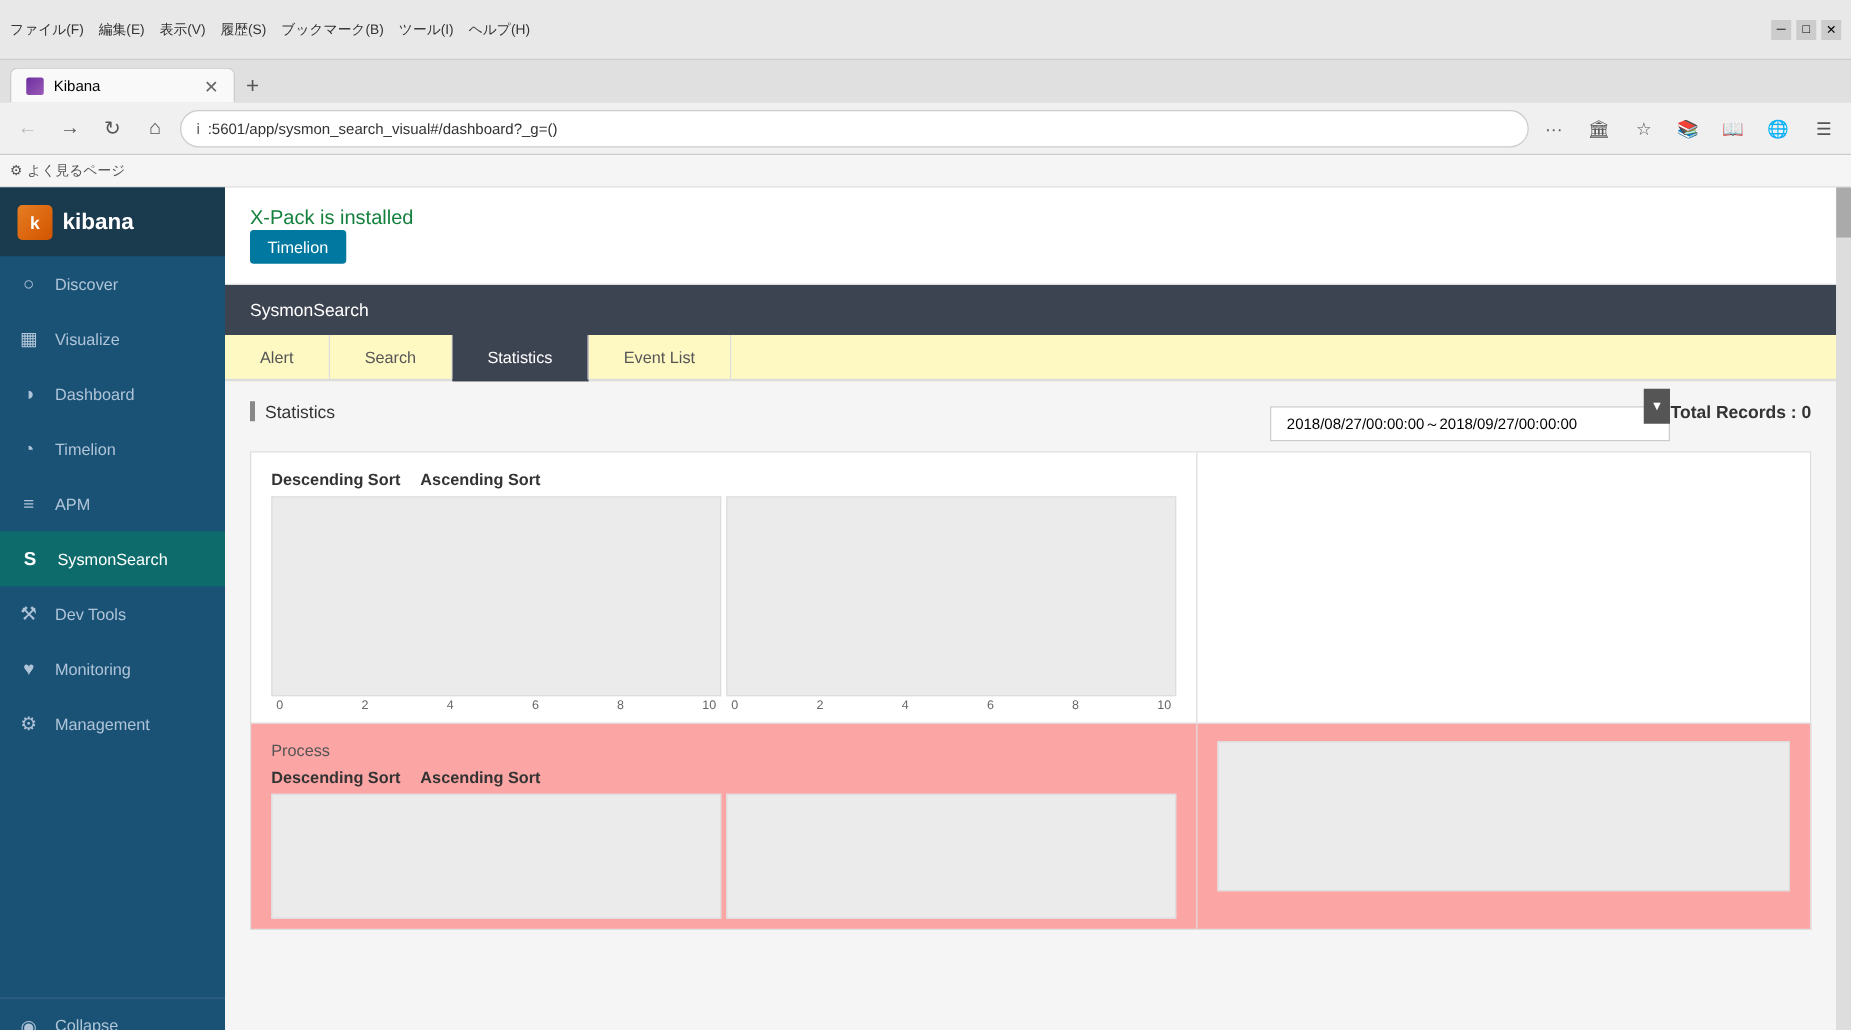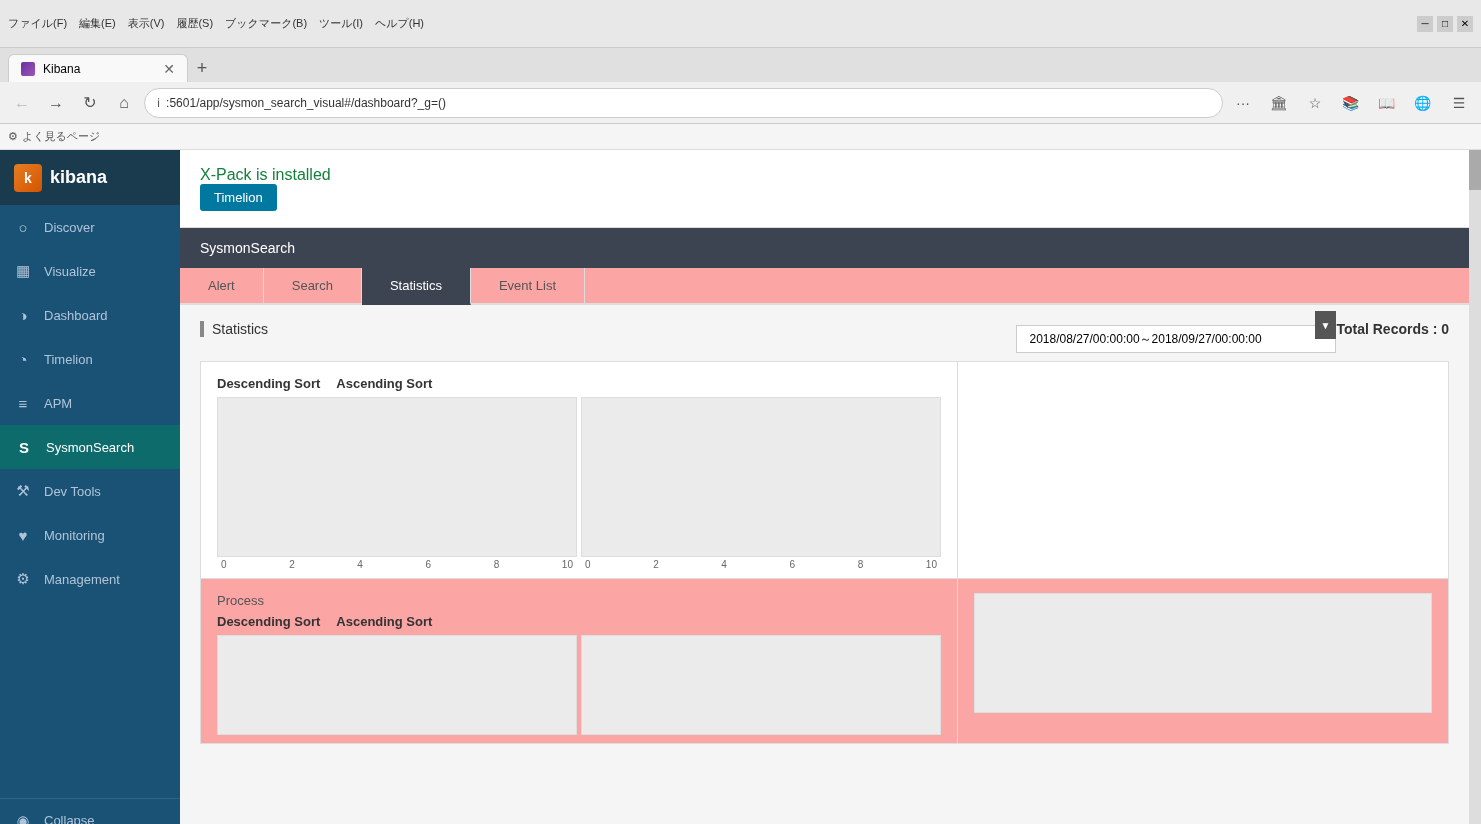--- a/index.html
+++ b/index.html
@@ -231,21 +231,21 @@
       background: #3d4451;
       padding: 0 20px;
       height: 40px;
       display: flex;
       align-items: center;
     }
     .app-header-title { color: white; font-size: 14px; }
 
     
     .app-tabs {
-      background: #fca5a5;
+      background: #fef9c3;
       display: flex;
       border-bottom: 2px solid #ddd;
       align-items: flex-end;
     }
     .app-tab {
       padding: 10px 28px;
       cursor: pointer;
       font-size: 13px;
       color: #555;
       border-right: 1px solid #ddd;

